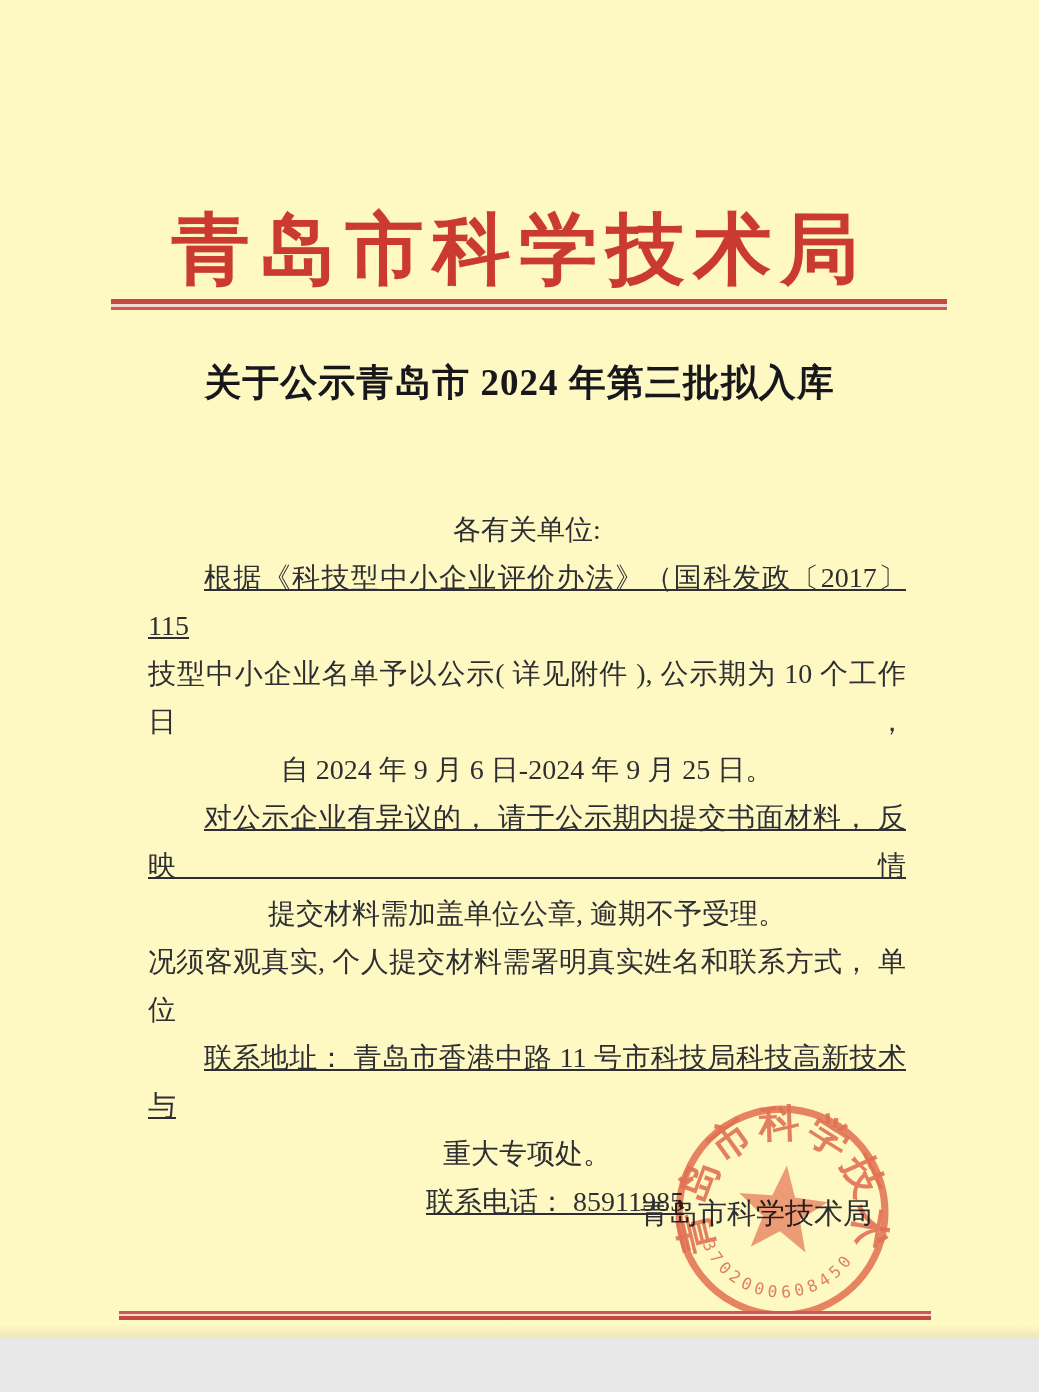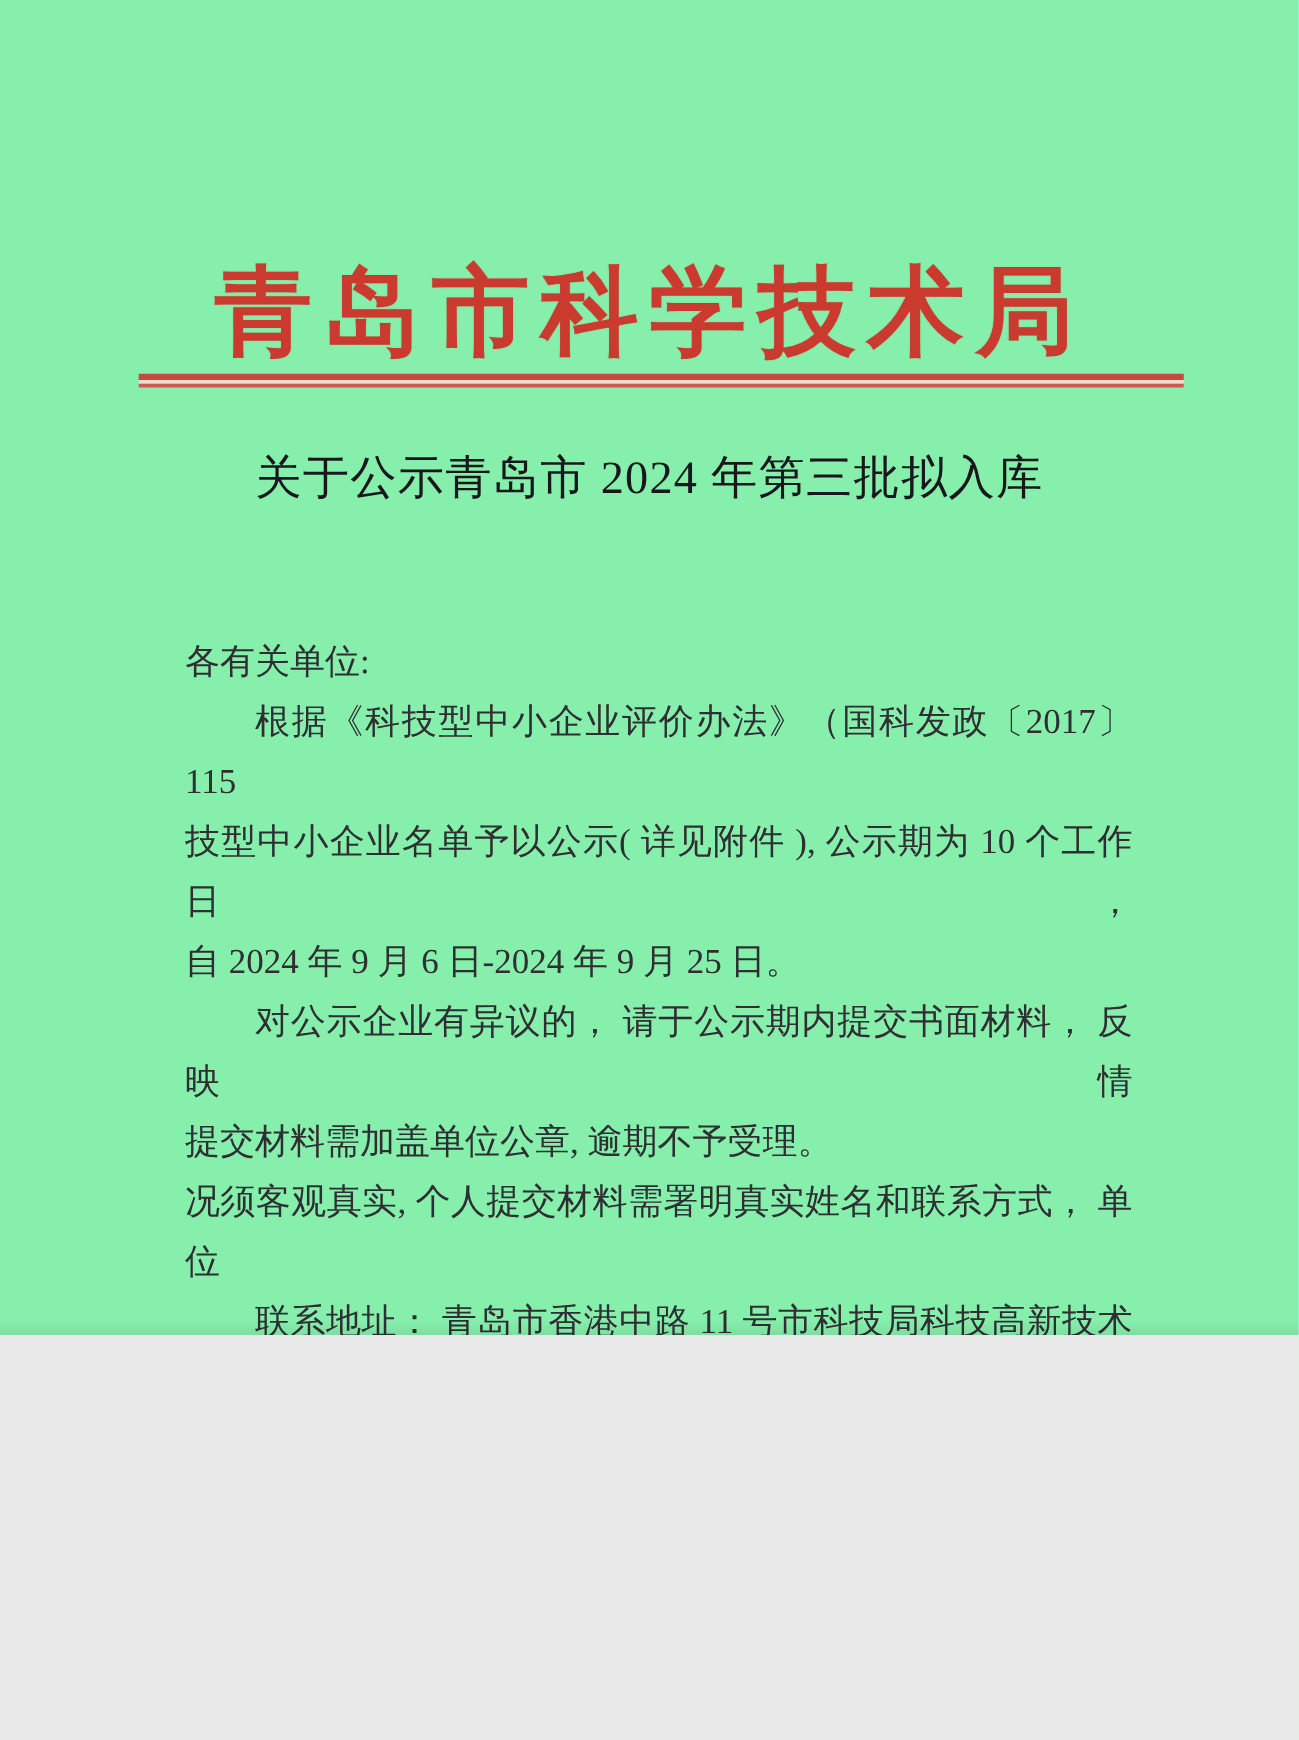--- a/index.html
+++ b/index.html
@@ -1,20 +1,20 @@
 <!DOCTYPE html>
 <html><head>
 <meta charset="utf-8">
 <style>
   html,body{margin:0;padding:0;background:#e8e8e8;}
   .page{
     position:relative;
-    width:1039px;height:1068px;
+    width:1039px;height:1337px;
     margin:0 auto;
-    background:#86efac;
+    background:#fef9c3;
     overflow:hidden;
     font-family:"Liberation Serif","DejaVu Serif",serif;
   }
   
   .letterhead{
     position:absolute;top:198px;left:0;right:0;
     text-align:center;
     font-size:78px;font-weight:bold;
     letter-spacing:9px;
     color:#cb3a2e;
@@ -23,33 +23,33 @@
   }
   .rule-top{position:absolute;top:299px;left:111px;width:836px;}
   .rule-top .thick{height:5px;background:#c24a40;}
   .rule-top .gap{height:3px;background:#f2d9d5;}
   .rule-top .thin{height:3px;background:#cd5separator;}
   .rule-top .thin{height:3px;background:#cd5a50;}
   
   .doc-title{
     position:absolute;top:356px;left:0;right:0;
     text-align:center;
-    font-size:37px;font-weight:normal;
+    font-size:37px;font-weight:bold;
     line-height:53px;
     letter-spacing:1px;
     color:#17171c;
   }
   
   .body-text{
     position:absolute;top:506px;left:148px;width:758px;
     font-size:28px;line-height:48px;
     color:#2e2e33;
   }
-  .bline{min-height:48px;}
-  .ind{text-indent:2em;}
+  .bline{min-height:48px;text-align:center;}
+  .ind{text-indent:2em;text-decoration:underline;}
   .just{text-align:justify;text-align-last:justify;}
   
   .signoff{
     position:absolute;top:1186px;left:640px;
     font-size:29px;line-height:55px;
     color:#2e2e33;white-space:nowrap;
   }
   .signoff .date{letter-spacing:2px;}
   
   .seal{

